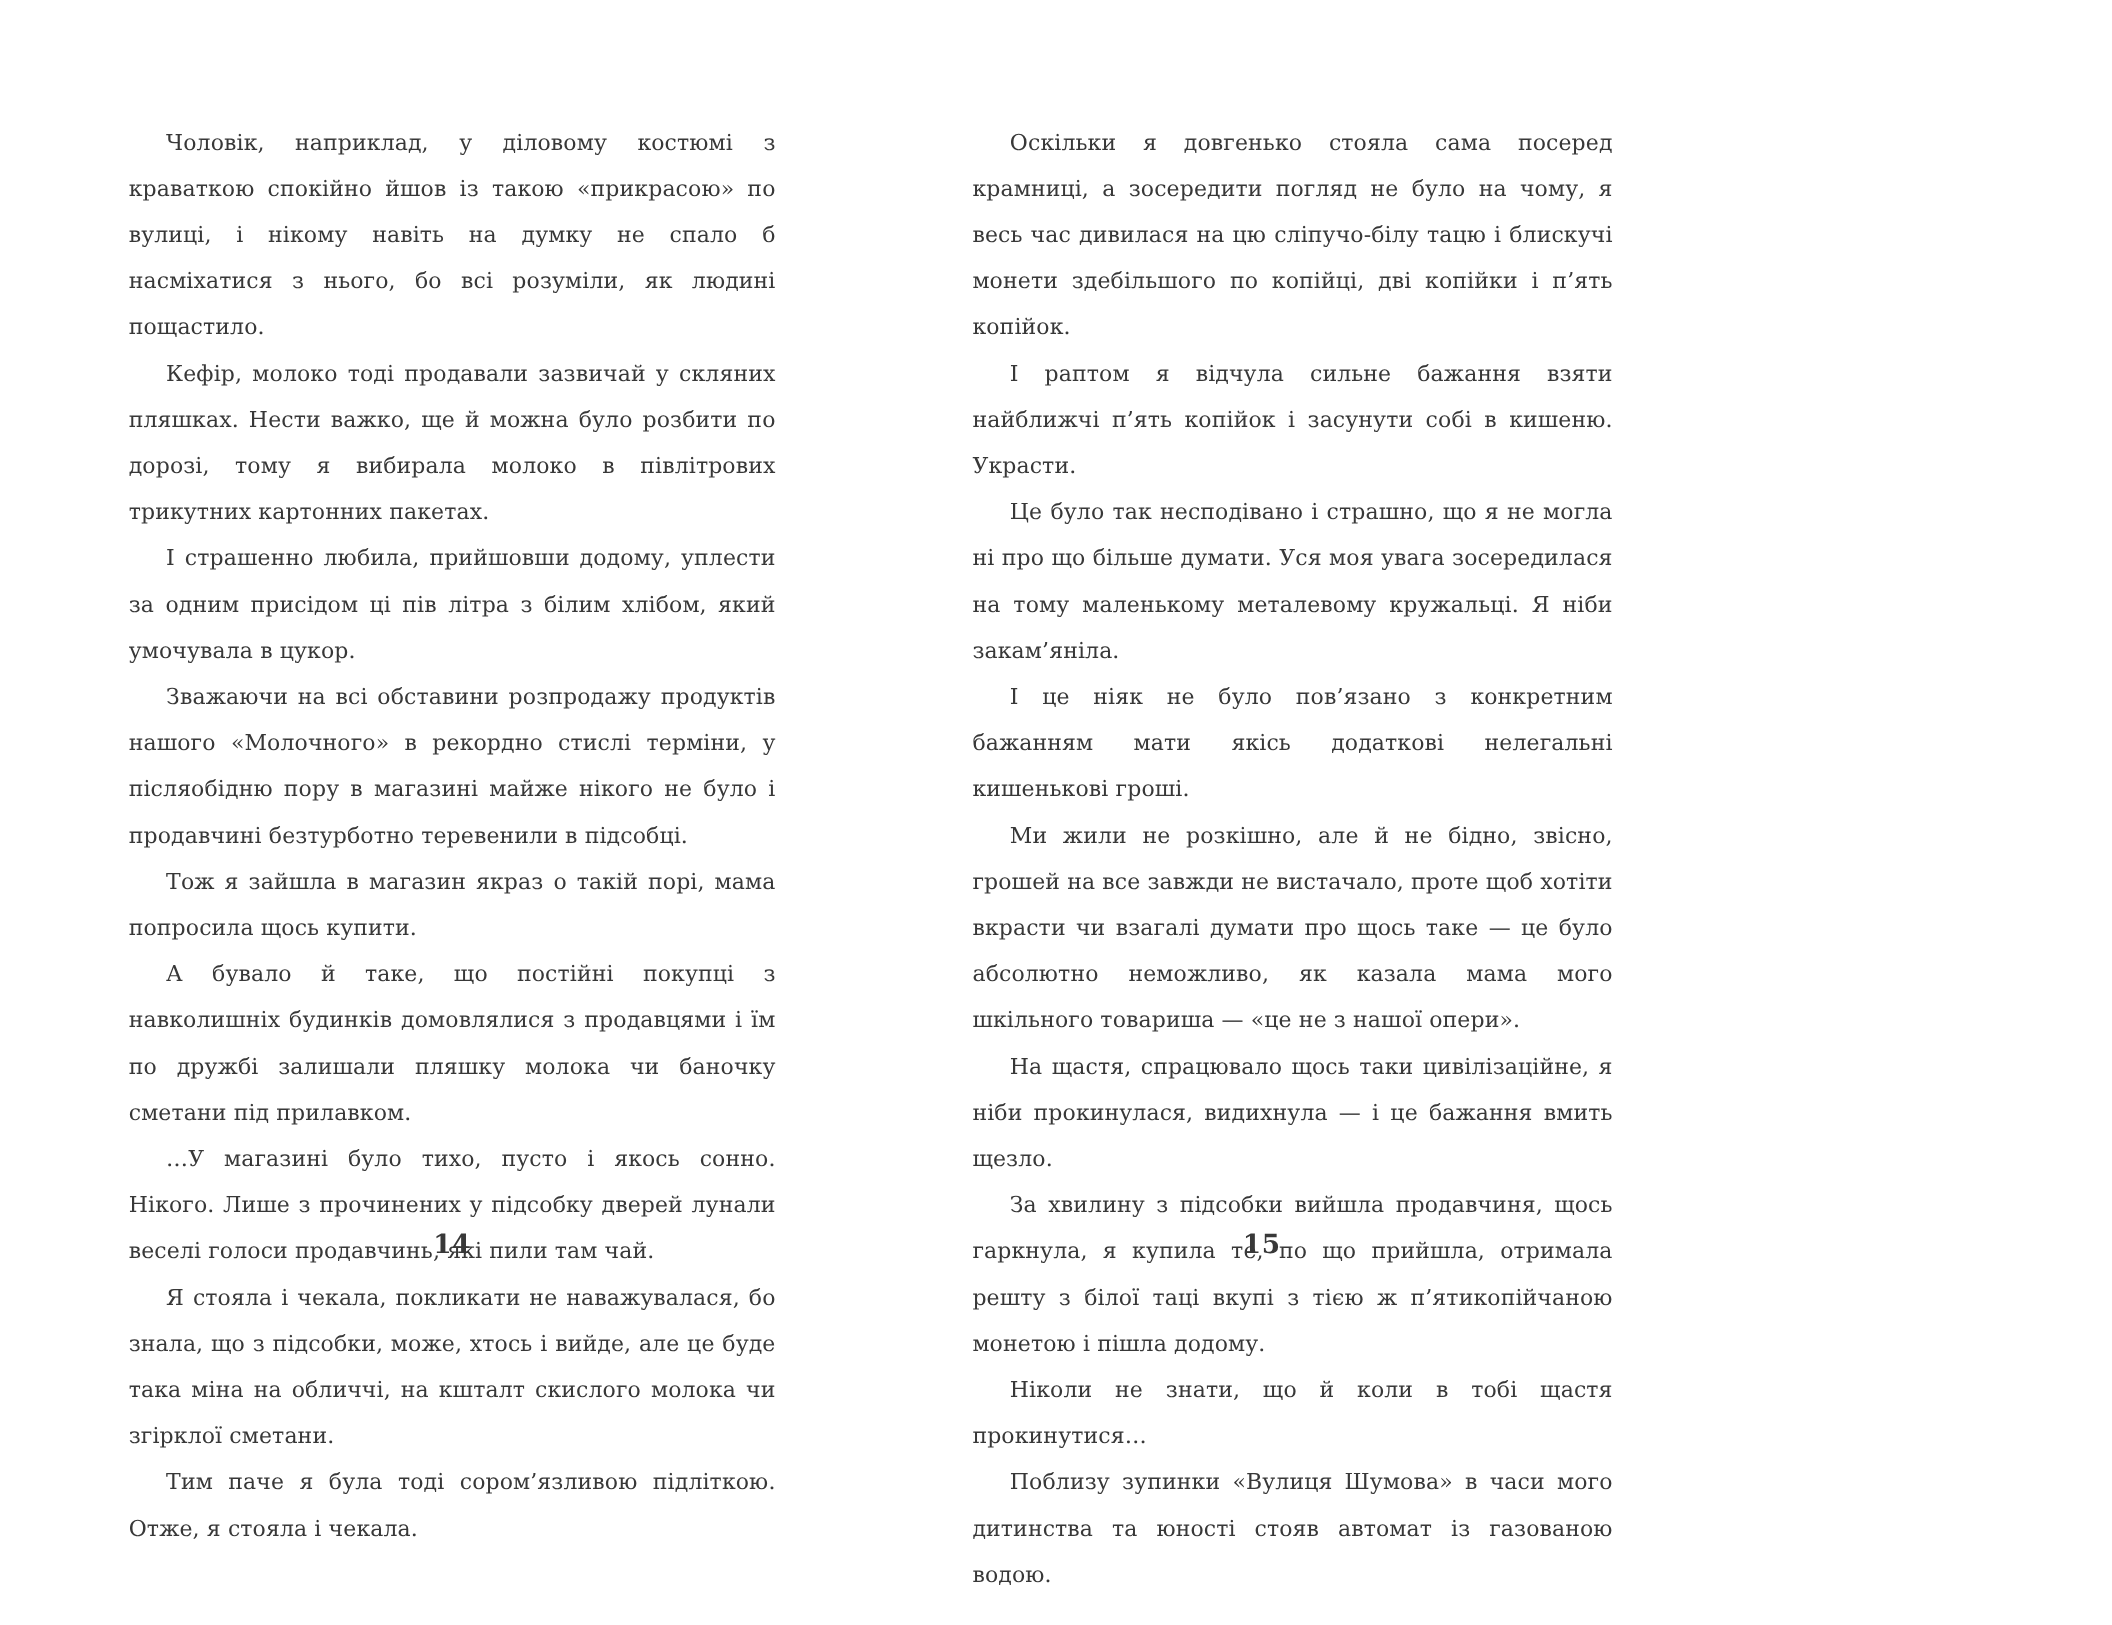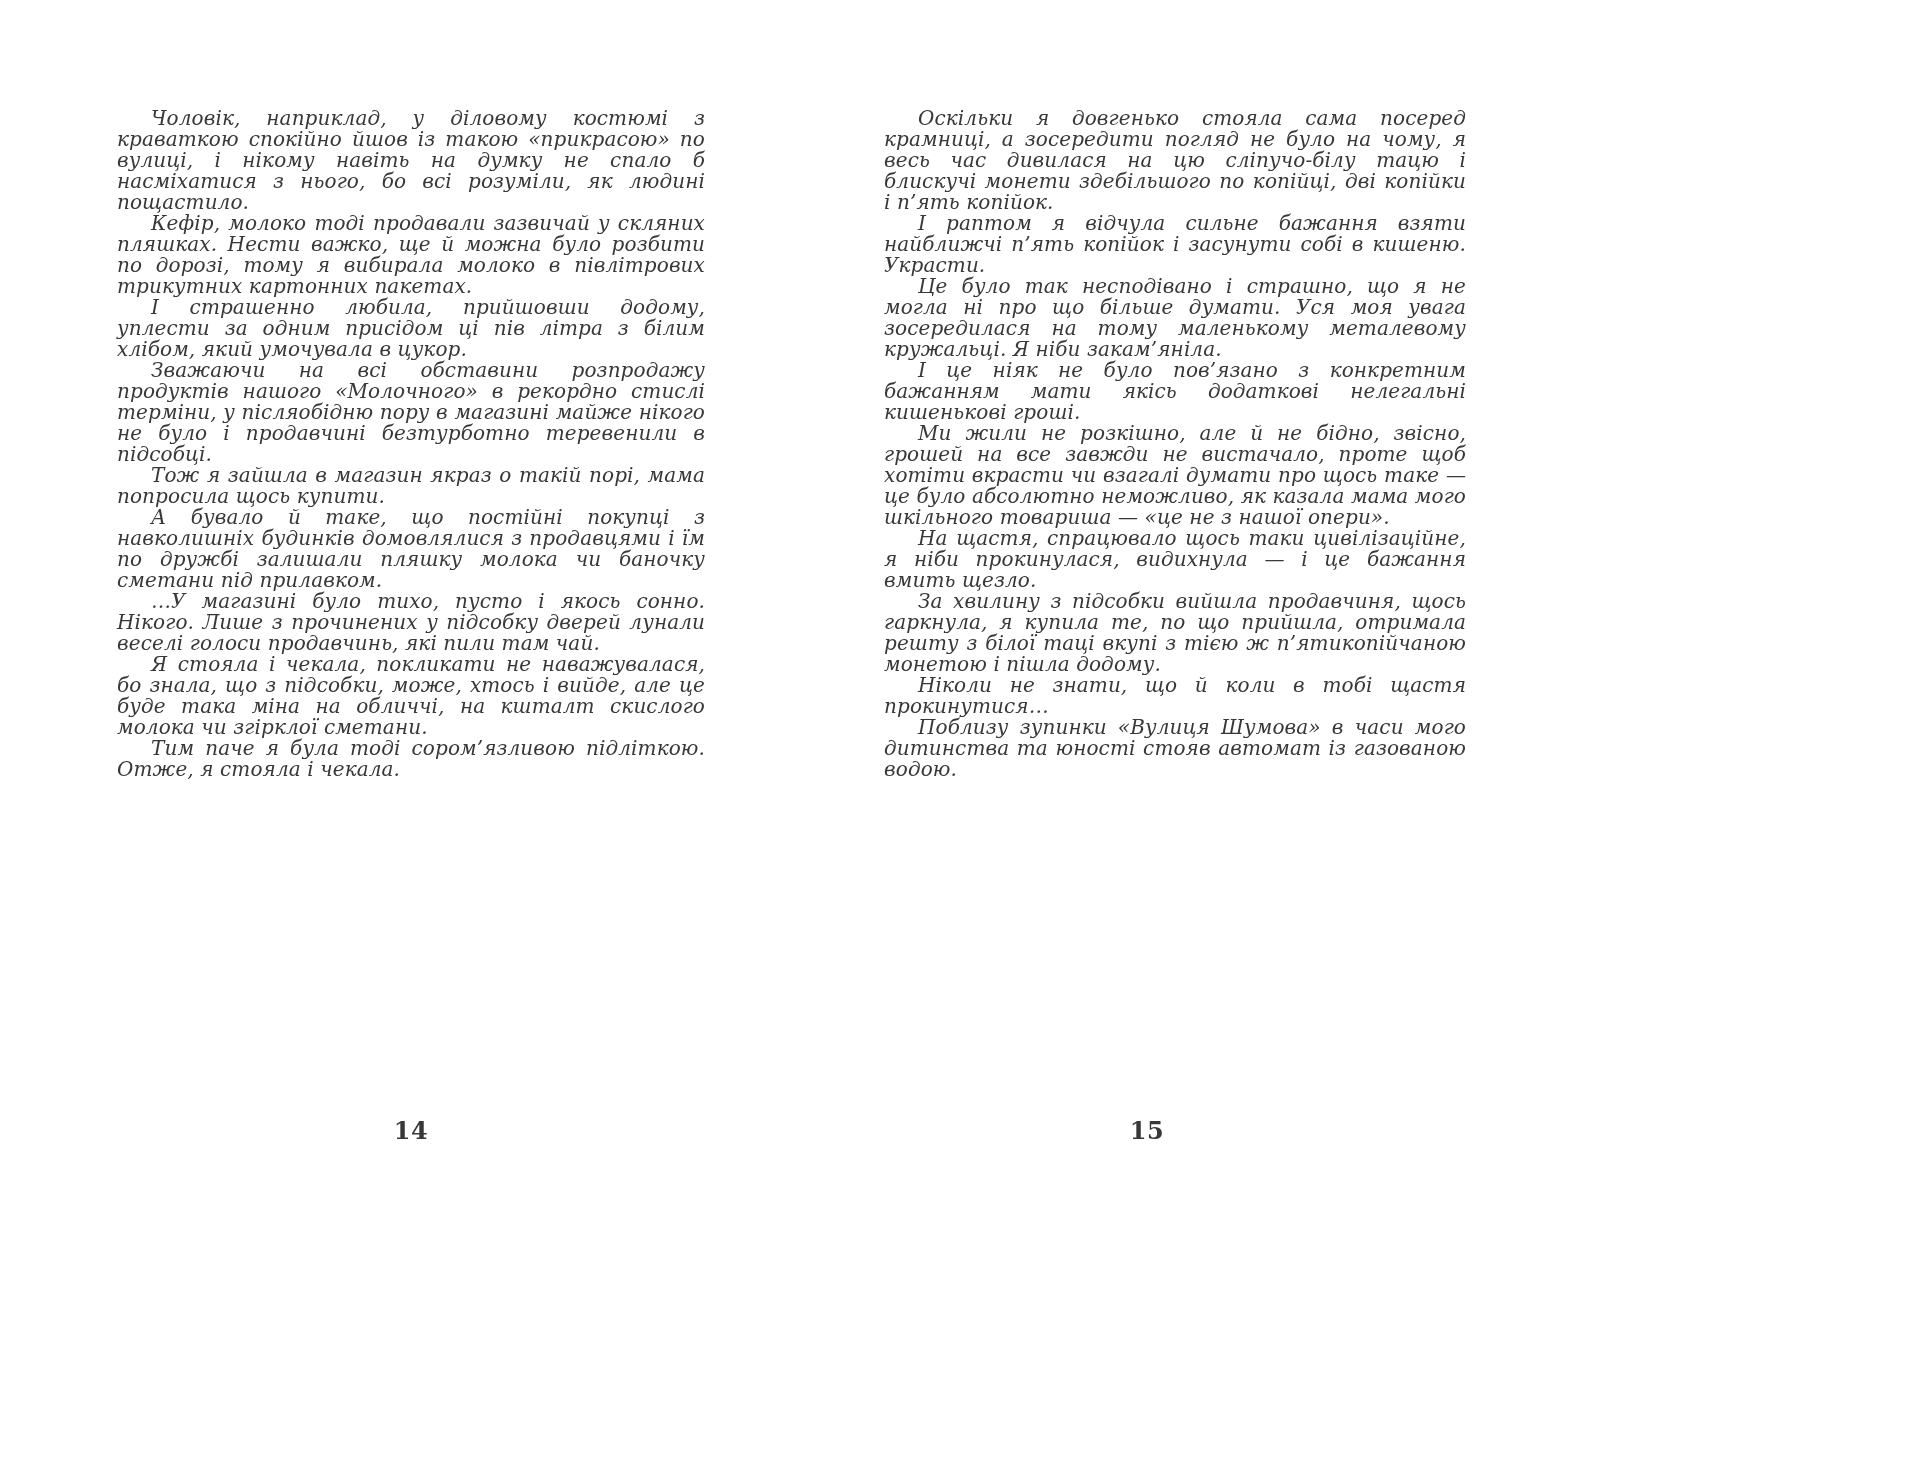--- a/index.html
+++ b/index.html
@@ -17,23 +17,22 @@
   .spread {
     position: relative;
     width: 1920px;
     height: 1477px;
   }
   .page-column {
     position: absolute;
     top: 108px;
     text-align: justify;
     font-size: 20px;
-    line-height: 21px;
+    line-height: 42px;
     letter-spacing: 0.1px;
-    font-style: italic;
   }
   .page-column.left  { left: 117px; width: 588px; }
   .page-column.right { left: 884px; width: 582px; }
   .page-column p.para {
     margin: 0;
     padding: 0;
     text-indent: 34px;
   }
   .page-number {
     position: absolute;

